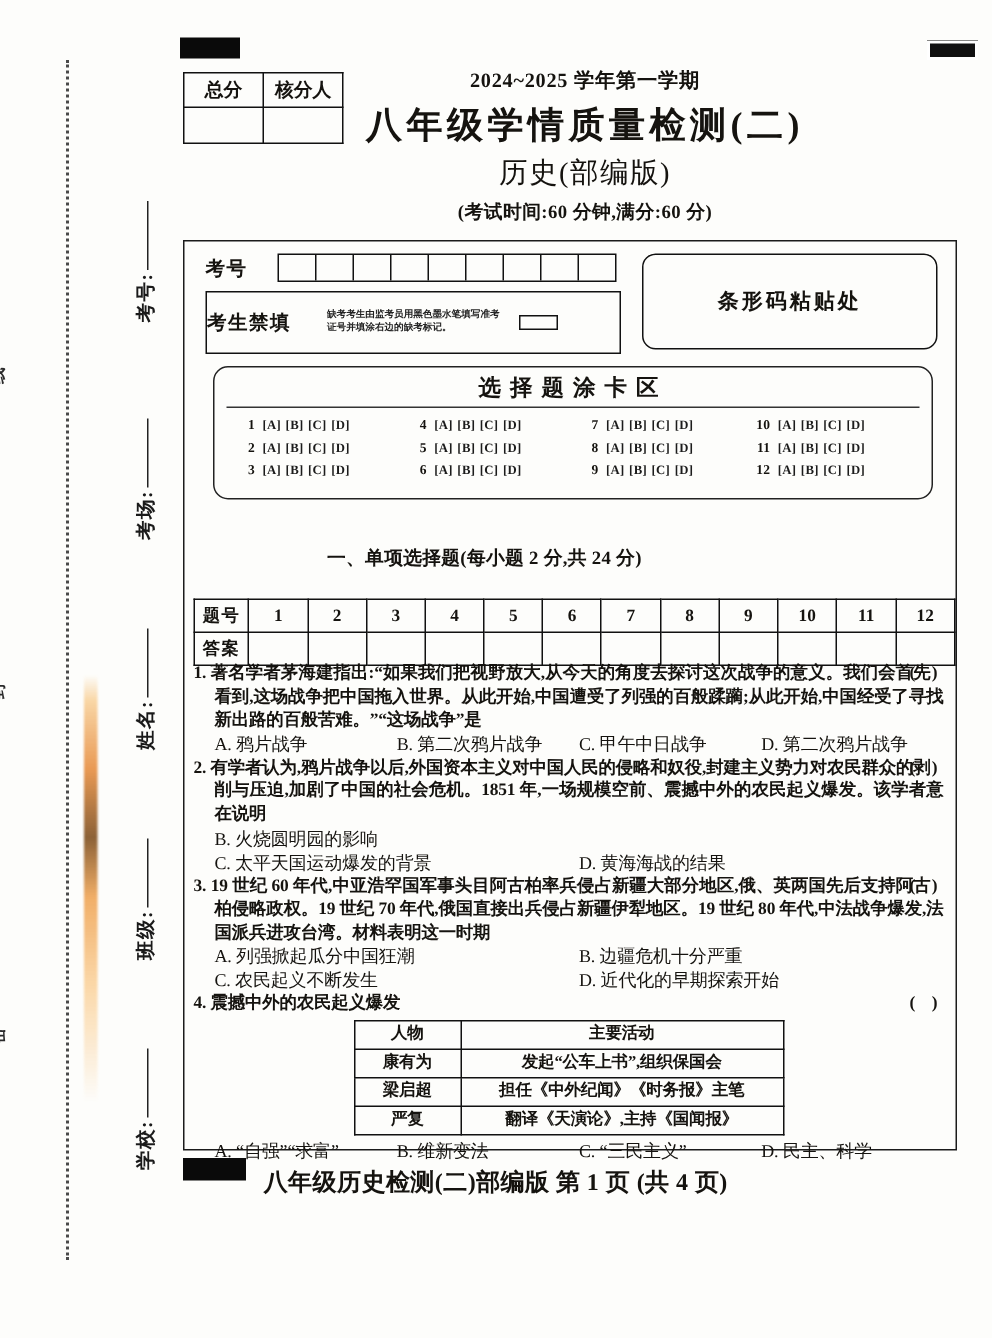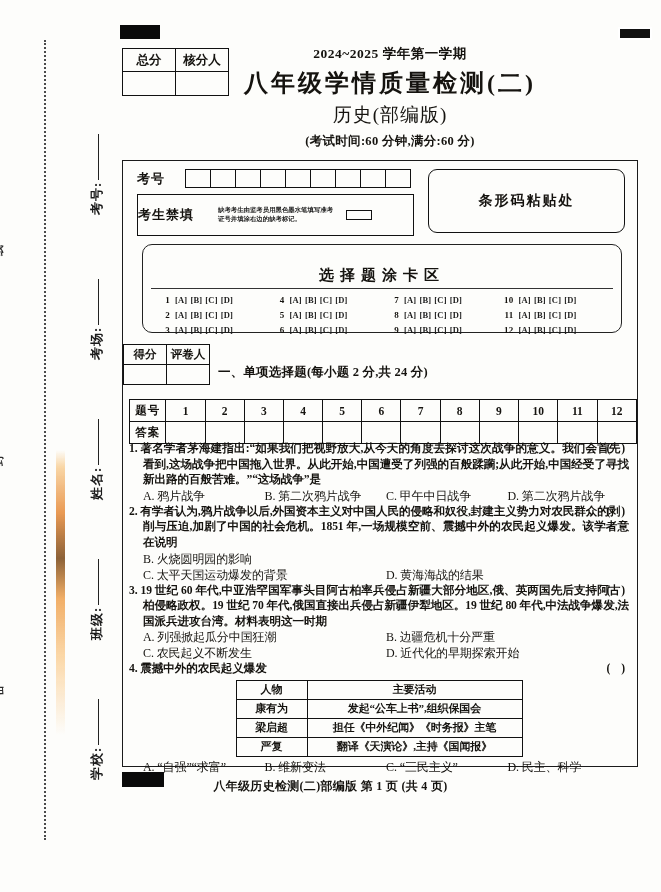--- a/index.html
+++ b/index.html
@@ -82,21 +82,21 @@
   .noshow .nbox{width:24px;height:8px;border:1.2px solid #111;margin-left:8px;}
 
   .barcode{position:absolute;left:305px;top:8px;width:195px;height:62px;
     border:1.4px solid #111;border-radius:9px;display:flex;align-items:center;
     justify-content:center;font-size:14px;font-weight:700;letter-spacing:2px;}
 
   
   .card{position:absolute;left:19px;top:83px;width:478px;height:87px;
         border:1.3px solid #222;border-radius:10px;}
   .card-title{text-align:center;font-size:15px;font-weight:700;letter-spacing:6px;
-              padding-top:4px;margin-top:17px;}
+              padding-top:4px;}
   .card-rule{height:1.1px;background:#333;margin:3px 8px 0 8px;}
   .bubbles{display:flex;padding:4px 10px 0 10px;}
   .bcol{flex:1;}
   .brow{display:flex;align-items:center;font-size:8.5px;font-weight:700;
          line-height:15px;letter-spacing:.2px;}
   .brow .qn{width:17px;text-align:right;margin-right:5px;font-size:9px;}
   .brow .opt{margin-right:3px;color:#1c1c1c;}
 
   
   .grader{position:absolute;left:0px;top:183px;border-collapse:collapse;}
@@ -124,21 +124,21 @@
 
   
   .t4{border-collapse:collapse;margin:3px auto 2px auto;}
   .t4 td{border:1.2px solid #111;font-size:11px;font-weight:700;
          text-align:center;height:18px;padding:0 4px;}
   .t4 td.c1{width:62px;}
   .t4 td.c2{width:206px;}
 
   
   .footer{position:absolute;left:0;top:778px;width:661px;text-align:center;
-          font-size:12px;font-weight:700;letter-spacing:.3px;}
+          font-size:16px;font-weight:700;letter-spacing:.3px;}
 </style>
 </head>
 <body>
 
 <div class="page">
 
   <div class="reg reg-tl"></div>
   <div class="reg reg-tr"></div>
   <div class="reg reg-bl"></div>
 
@@ -311,32 +311,20 @@
             <span class="opt">[A]</span>
             <span class="opt">[B]</span>
             <span class="opt">[C]</span>
             <span class="opt">[D]</span>
           </div>
         </div>
 
       </div>
     </div>
 
-    <table class="grader">
-      <tbody>
-          <tr>
-        <td>得分</td>
-        <td>评卷人</td>
-      </tr>
-      <tr>
-        <td></td>
-        <td></td>
-      </tr>
-    </tbody>
-      </table>
     <div class="sect-h">一、单项选择题(每小题 2 分,共 24 分)</div>
 
     <table class="agrid">
       <tbody>
           <tr>
         <td class="head">题号</td>
         <td class="num">1</td>
         <td class="num">2</td>
         <td class="num">3</td>
         <td class="num">4</td>

